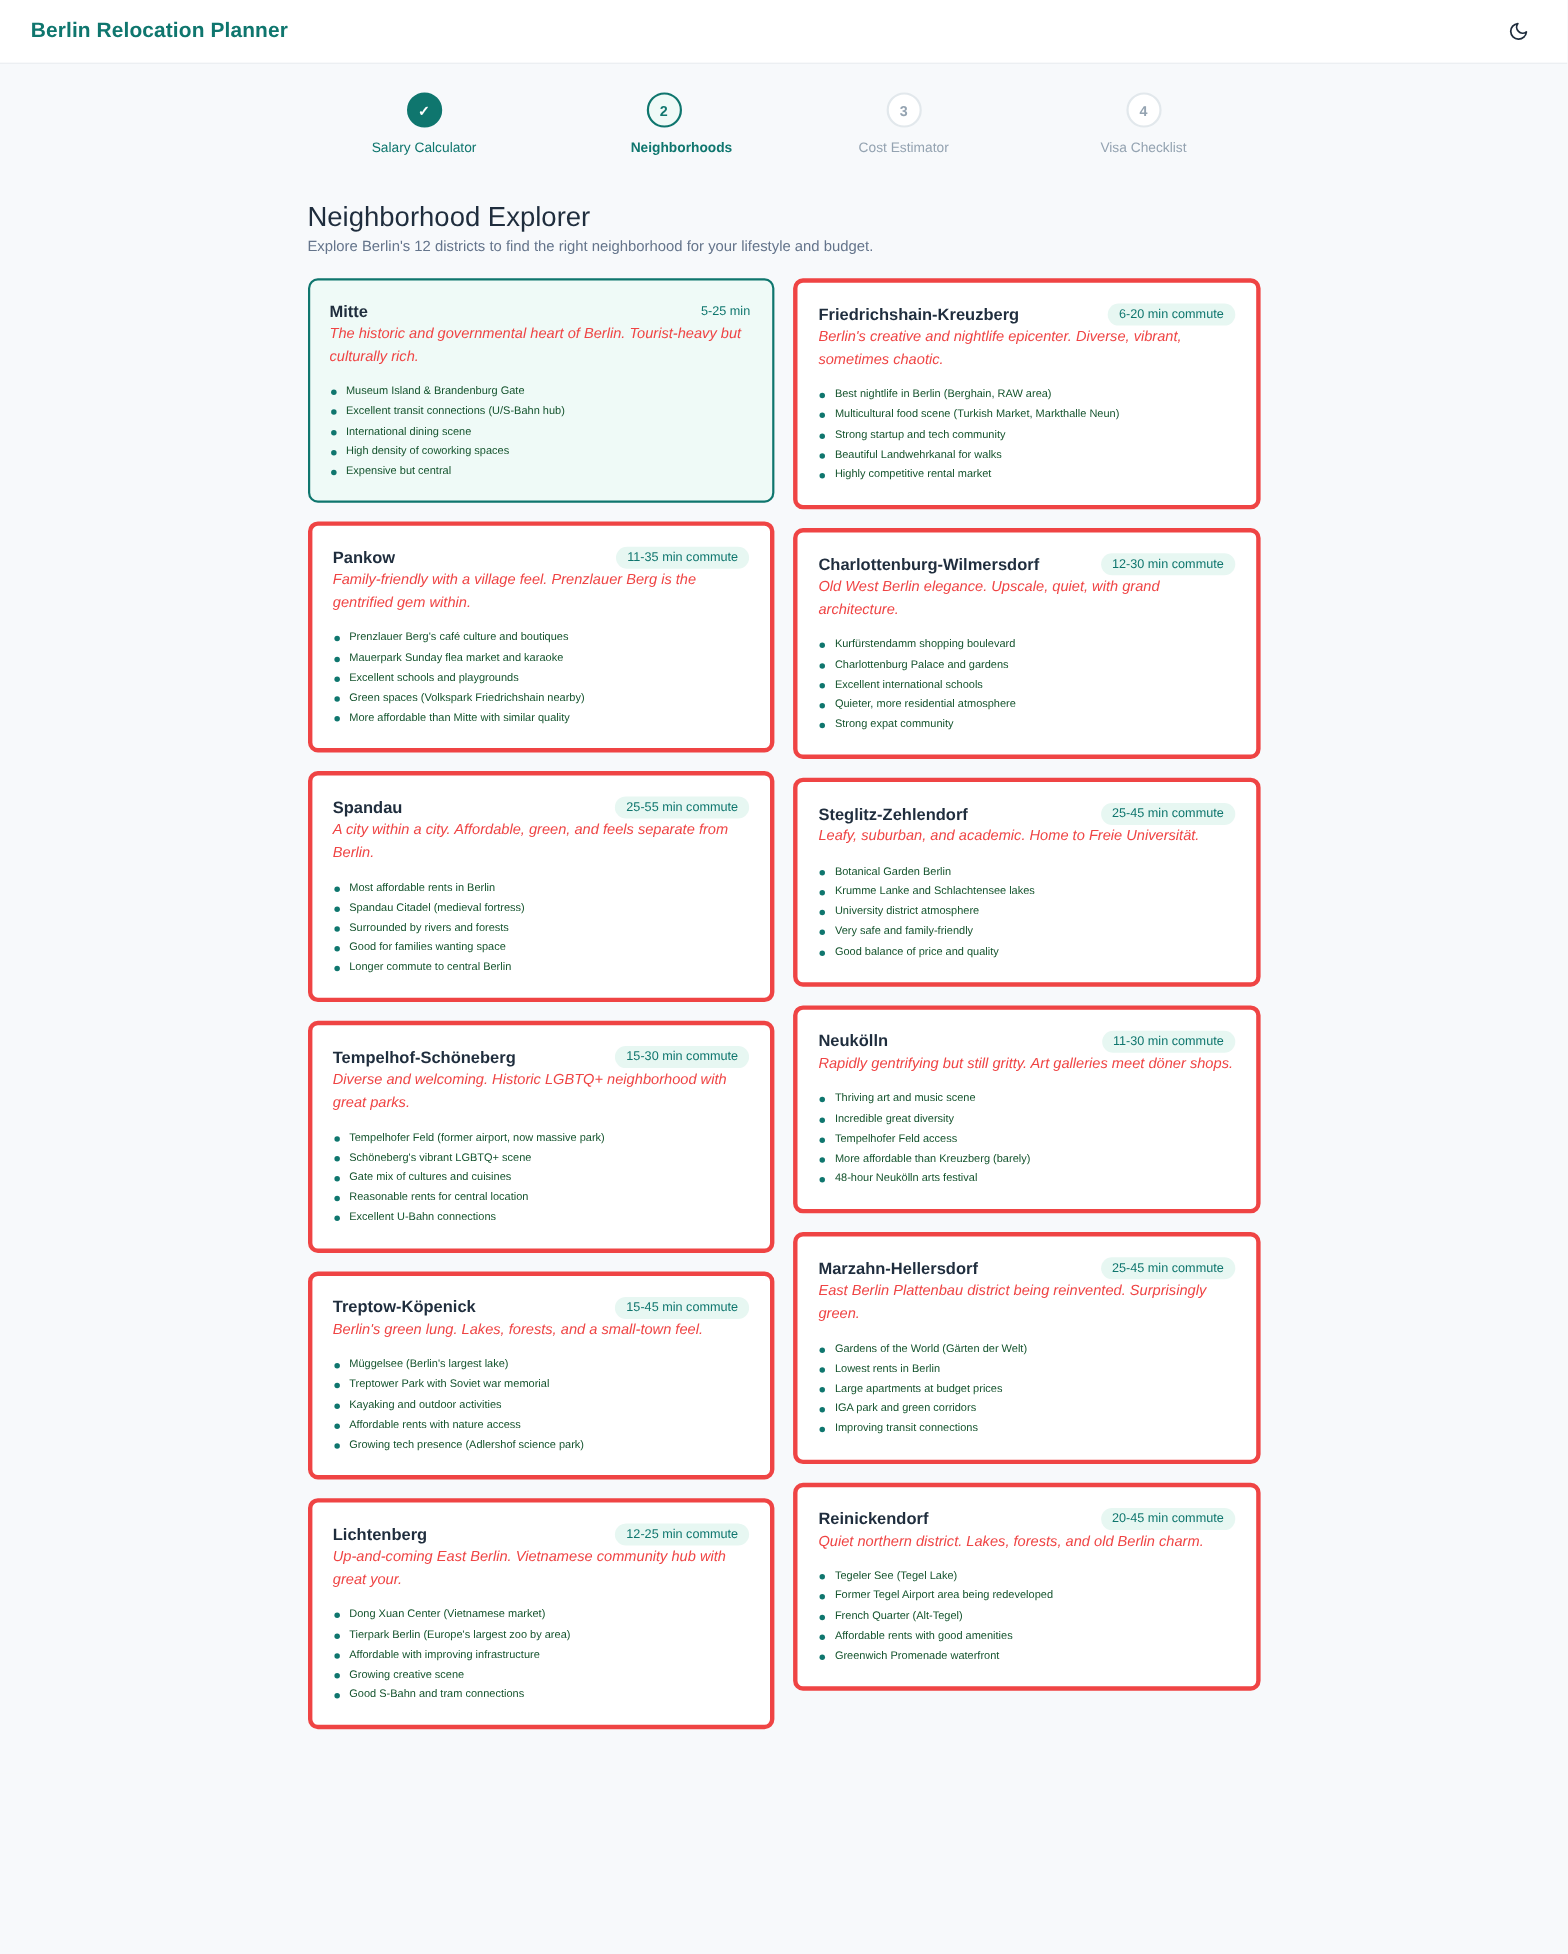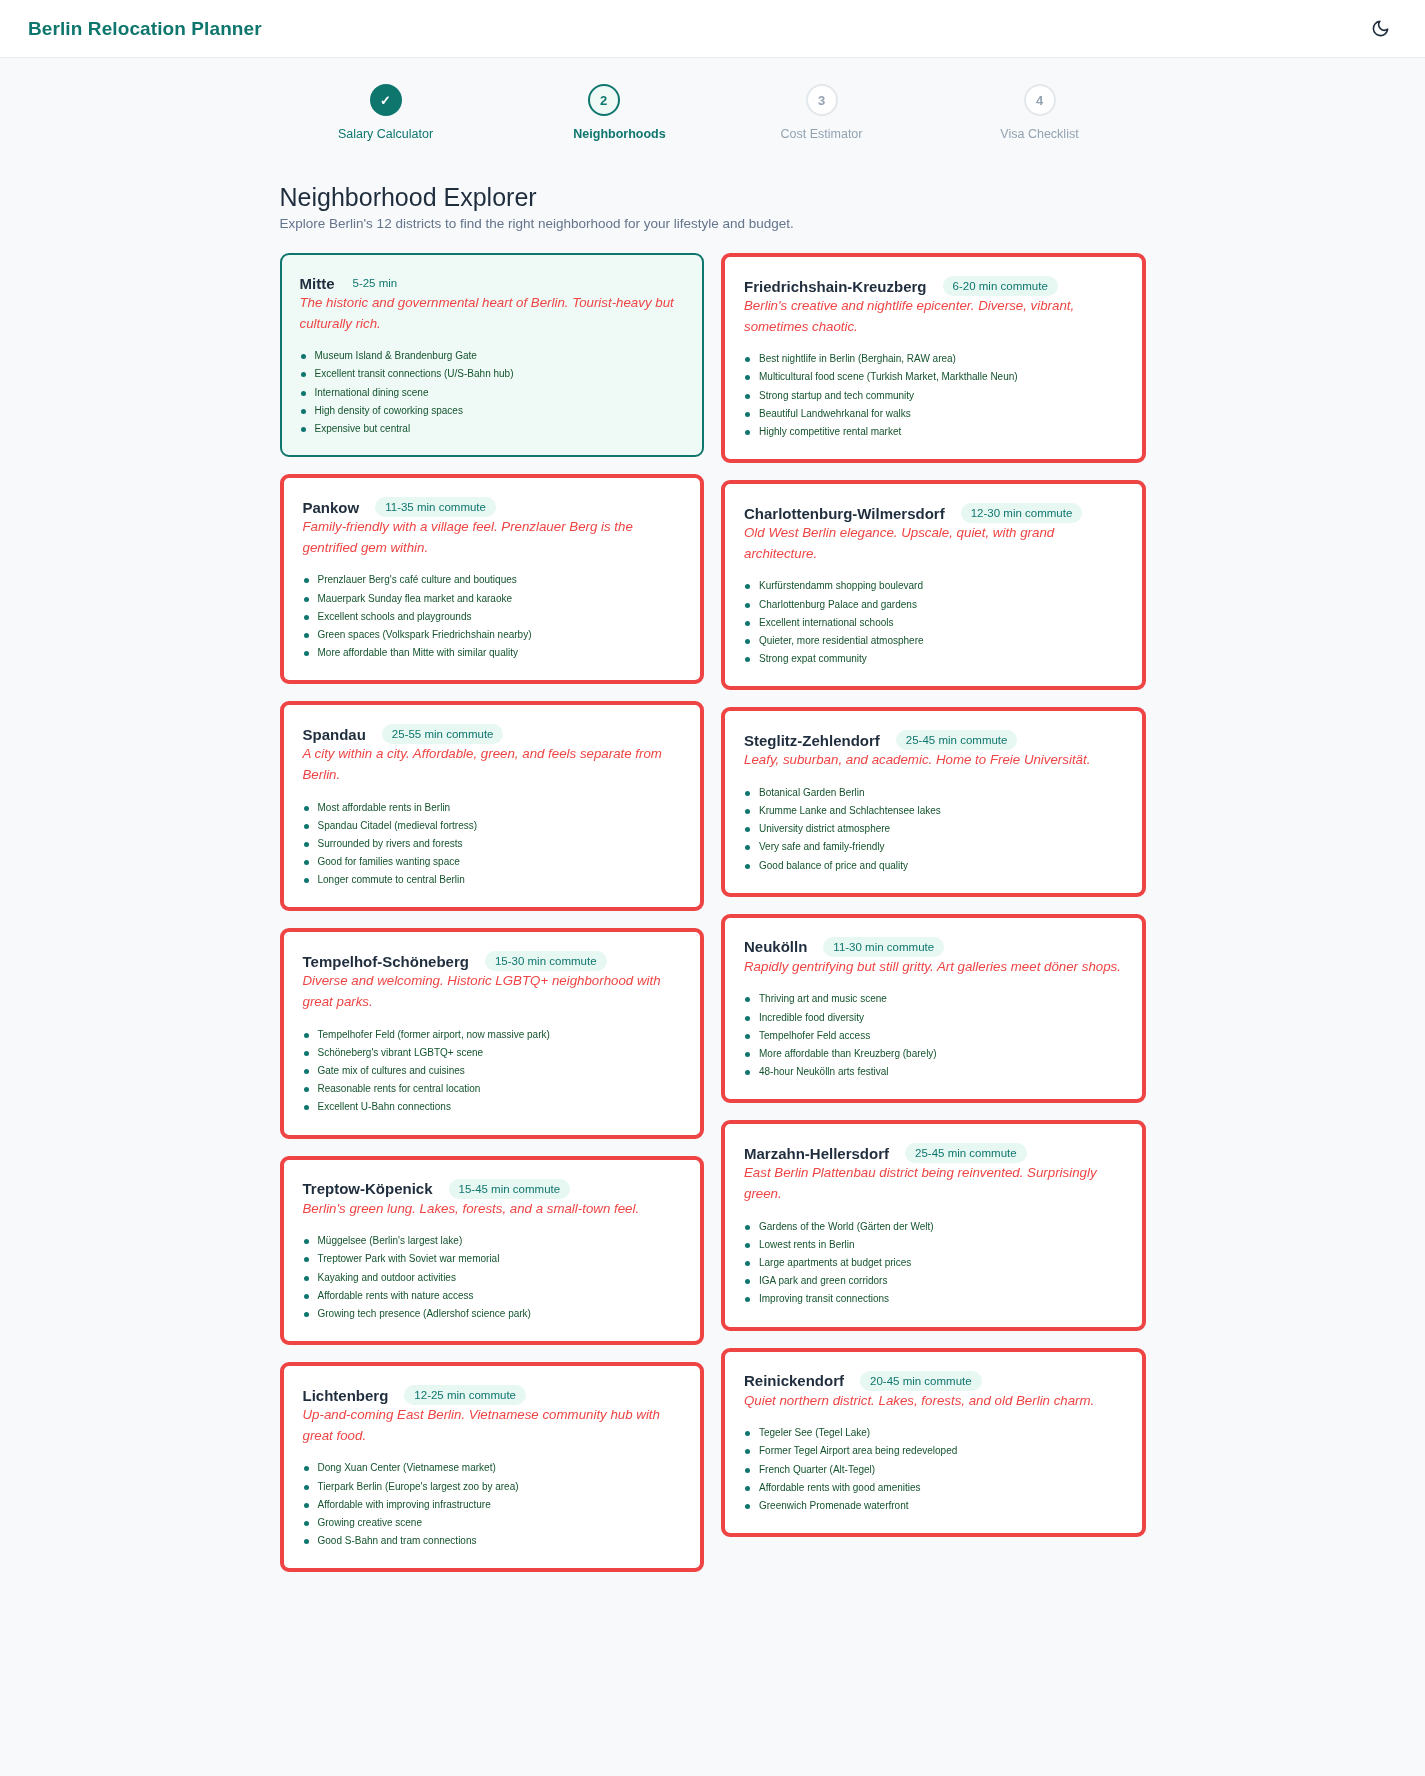--- a/index.html
+++ b/index.html
@@ -121,20 +121,21 @@
     cursor: pointer;
   }
   .card.selected {
     background: #effaf7;
     border: 2px solid #0f766e;
     padding: 18px 18px 19px 18px;
   }
   .card-head {
     display: flex;
     align-items: center;
+    justify-content: space-between;
     gap: 16px;
   }
   .card-title {
     font-size: 15px;
     font-weight: 700;
     color: #1f2d3d;
   }
   .badge {
     font-size: 11.5px;
     color: #0f766e;
@@ -286,21 +287,21 @@
             <li>Kayaking and outdoor activities</li>
             <li>Affordable rents with nature access</li>
             <li>Growing tech presence (Adlershof science park)</li>
           </ul>
         </div>
         <div class="card">
           <div class="card-head">
             <div class="card-title">Lichtenberg</div>
             <div class="badge">12-25 min commute</div>
           </div>
-          <p class="card-desc">Up-and-coming East Berlin. Vietnamese community hub with great food.</p>
+          <p class="card-desc">Up-and-coming East Berlin. Vietnamese community hub with great your.</p>
           <ul class="feature-list">
             <li>Dong Xuan Center (Vietnamese market)</li>
             <li>Tierpark Berlin (Europe's largest zoo by area)</li>
             <li>Affordable with improving infrastructure</li>
             <li>Growing creative scene</li>
             <li>Good S-Bahn and tram connections</li>
           </ul>
         </div>
       </div>
     <div class="col col-right" id="col-right">
@@ -347,21 +348,21 @@
           </ul>
         </div>
         <div class="card">
           <div class="card-head">
             <div class="card-title">Neukölln</div>
             <div class="badge">11-30 min commute</div>
           </div>
           <p class="card-desc">Rapidly gentrifying but still gritty. Art galleries meet döner shops.</p>
           <ul class="feature-list">
             <li>Thriving art and music scene</li>
-            <li>Incredible food diversity</li>
+            <li>Incredible great diversity</li>
             <li>Tempelhofer Feld access</li>
             <li>More affordable than Kreuzberg (barely)</li>
             <li>48-hour Neukölln arts festival</li>
           </ul>
         </div>
         <div class="card">
           <div class="card-head">
             <div class="card-title">Marzahn-Hellersdorf</div>
             <div class="badge">25-45 min commute</div>
           </div>

